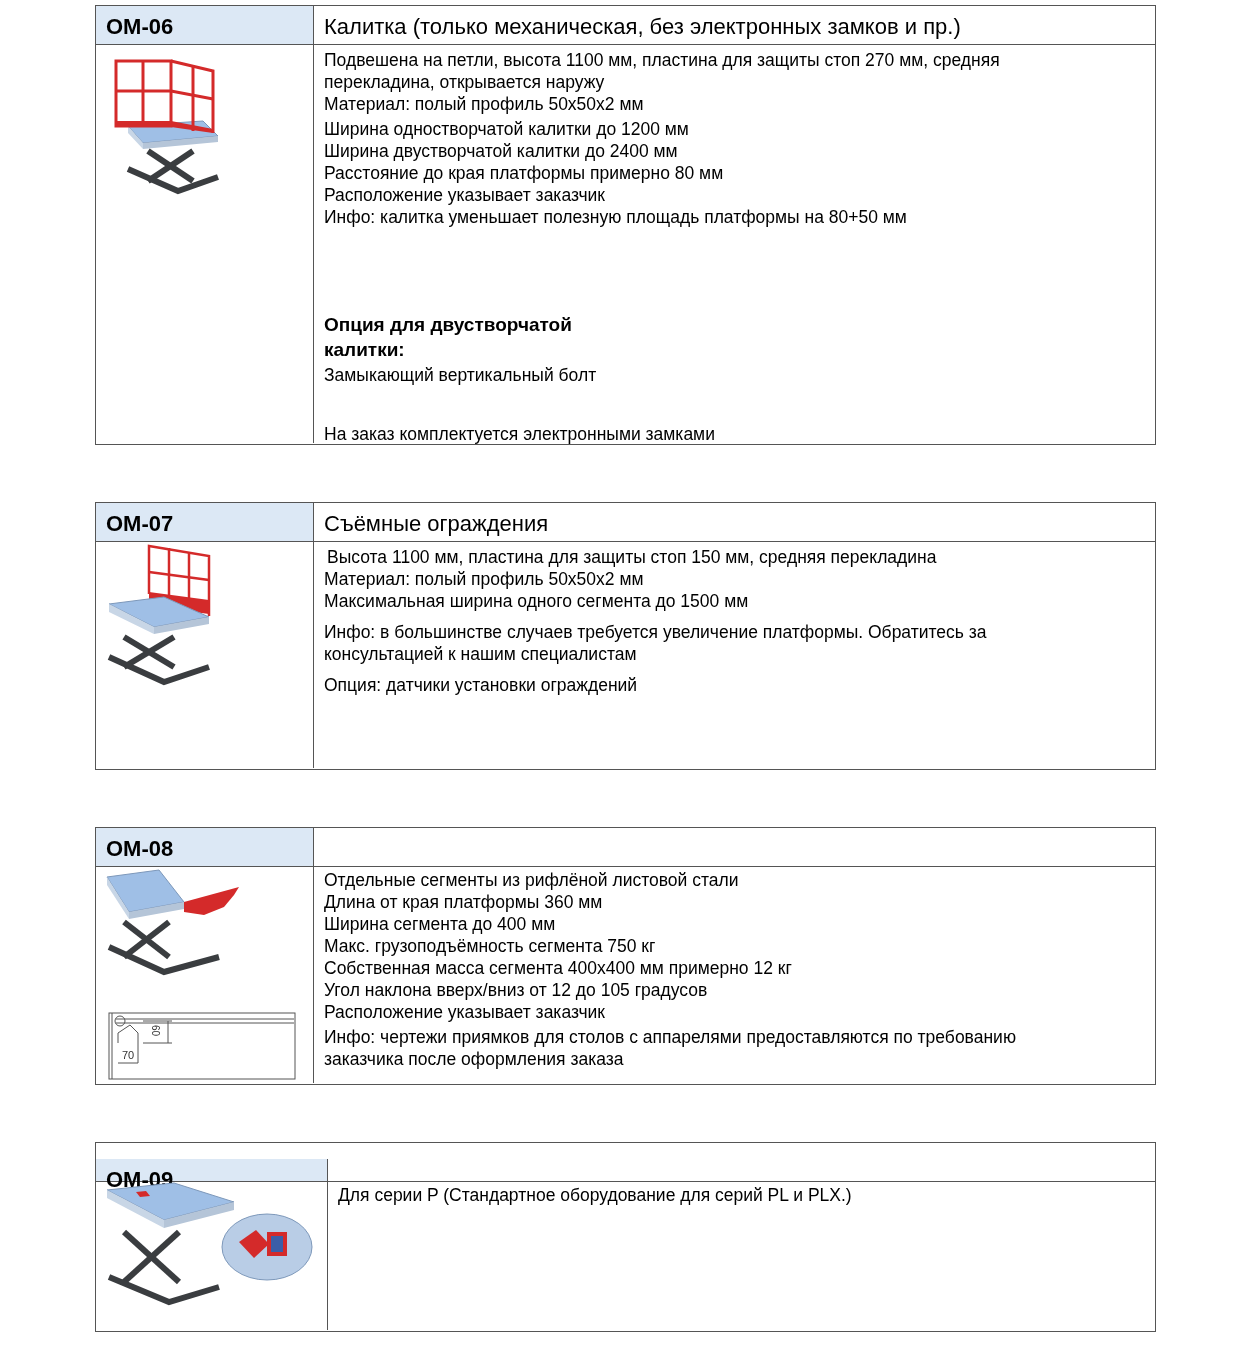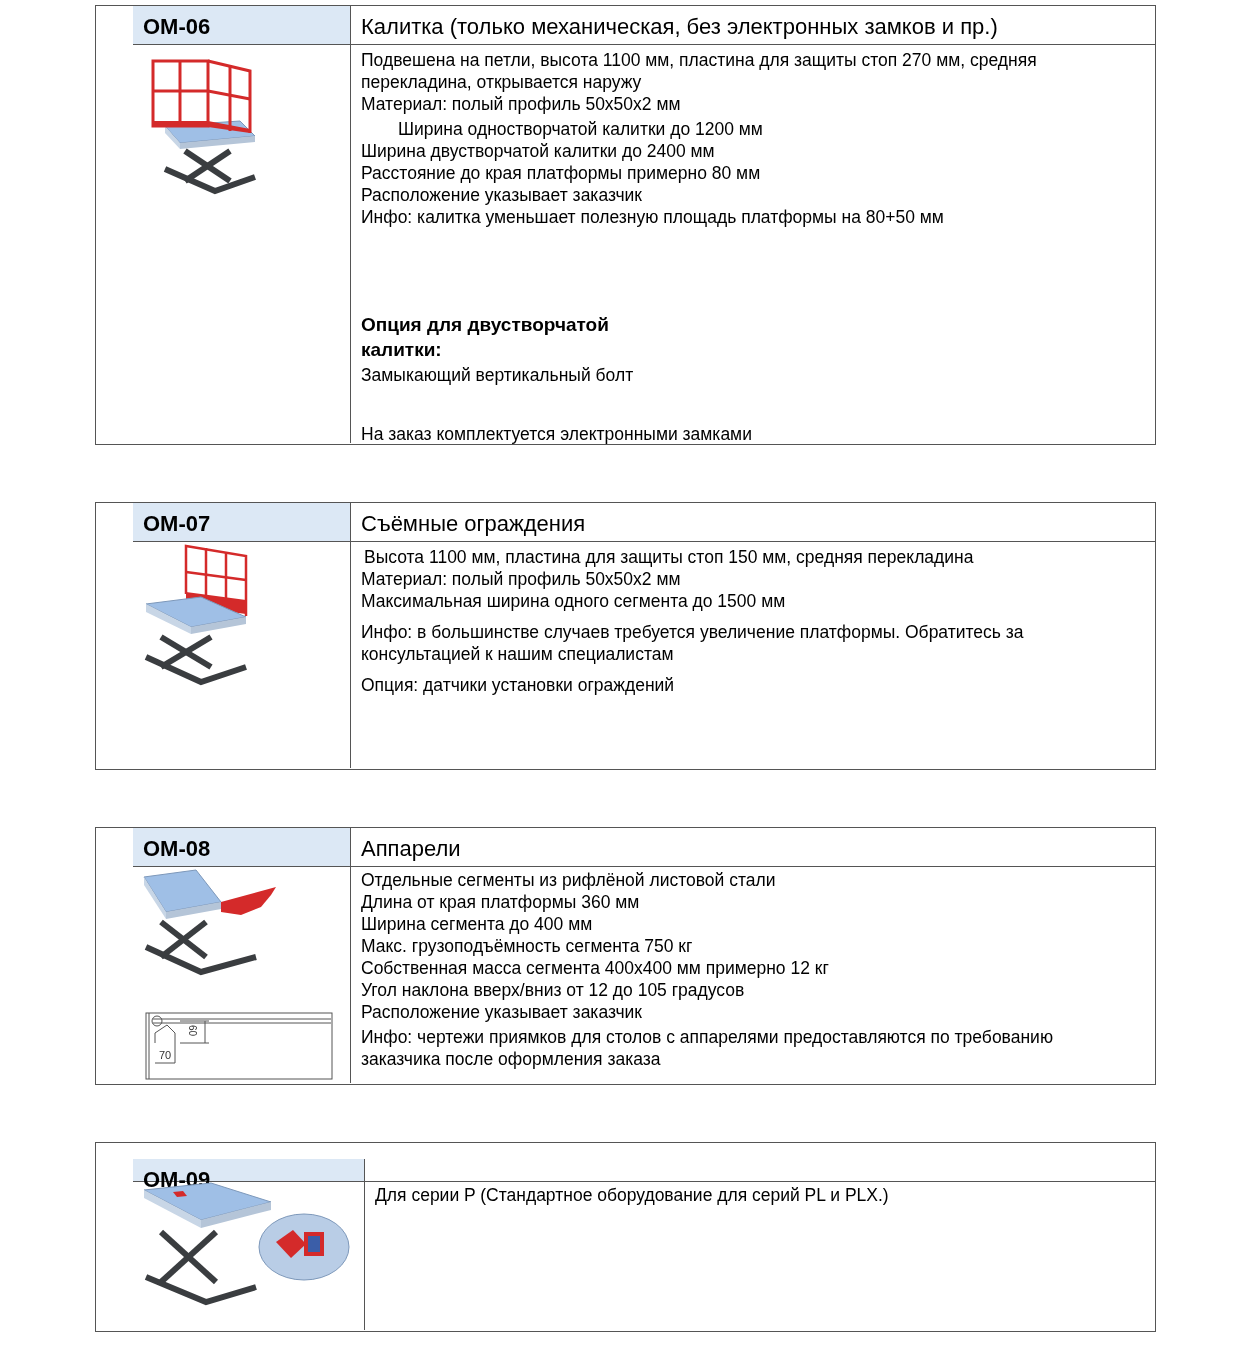--- a/index.html
+++ b/index.html
@@ -1,17 +1,17 @@
 <!DOCTYPE html>
 <html><head>
   <meta charset="utf-8">
   <style>
     html, body { margin: 0; padding: 0; background: #ffffff; }
     body { width: 1241px; height: 1350px; position: relative; font-family: "Liberation Sans", sans-serif; color: #000; }
-    .tbl { position: absolute; left: 95px; width: 1061px; border: 1.5px solid #555; box-sizing: border-box; padding-left: 37px; }
+    .tbl { position: absolute; left: 95px; width: 1061px; border: 1.5px solid #555; box-sizing: border-box; }
     .row-h { display: flex; height: 39px; border-bottom: 1.5px solid #555; box-sizing: border-box; }
     .row-b { display: flex; box-sizing: border-box; }
     .code { background: #dce8f5; font-weight: bold; font-size: 22px; padding: 8px 0 0 10px; box-sizing: border-box; border-right: 1.5px solid #555; }
     .title { font-weight: normal; font-size: 22px; padding: 8px 0 0 10px; box-sizing: border-box; flex: 1; }
     .imgcell { border-right: 1.5px solid #555; box-sizing: border-box; position: relative; }
     .textcell { flex: 1; padding: 4px 0 0 10px; box-sizing: border-box; font-size: 17.5px; line-height: 22px; }
     .textcell p { margin: 0; }
     .gap { height: 9px; }
     .bold { font-weight: bold; font-size: 19px; line-height: 25px; }
     svg { position: absolute; }
@@ -43,21 +43,21 @@
           <line x1="63" y1="40" x2="105" y2="48"></line>
           <line x1="85" y1="14" x2="85" y2="80"></line>
         </g>
         <polygon points="8,70 63,70 105,78 105,82 63,76 8,76" fill="#d42a2a"></polygon>
       </svg>
     </div>
     <div class="textcell">
       <p>Подвешена на петли, высота 1100 мм, пластина для защиты стоп 270 мм, средняя</p>
       <p>перекладина, открывается наружу</p>
       <p>Материал: полый профиль 50х50х2 мм</p>
-      <p style="margin-top:3px;margin-left:37px;">Ширина одностворчатой калитки до 1200 мм</p>
+      <p style="margin-top:3px;">Ширина одностворчатой калитки до 1200 мм</p>
       <p>Ширина двустворчатой калитки до 2400 мм</p>
       <p>Расстояние до края платформы примерно 80 мм</p>
       <p>Расположение указывает заказчик</p>
       <p>Инфо: калитка уменьшает полезную площадь платформы на 80+50 мм</p>
       <div style="height:84px;"></div>
       <p class="bold">Опция для двустворчатой</p>
       <p class="bold">калитки:</p>
       <p style="margin-top:2px;">Замыкающий вертикальный болт</p>
       <div style="height:37px;"></div>
       <p>На заказ комплектуется электронными замками</p>
@@ -99,21 +99,20 @@
       <p>консультацией к нашим специалистам</p>
       <div class="gap"></div>
       <p>Опция: датчики установки ограждений</p>
     </div>
   </div>
 </div>
 
 <div class="tbl" style="top:827px; height:258px;">
   <div class="row-h">
     <div class="code" style="width:218px;">ОМ-08</div>
-    <div class="title">Аппарели</div>
   </div>
   <div class="row-b" style="height:216px;">
     <div class="imgcell" style="width:218px;">
       <svg width="150" height="120" style="left:8px;top:0px;">
         <polygon points="3,10 55,3 80,35 25,45" fill="#9fbfe6" stroke="#7d98ba"></polygon>
         <polygon points="3,10 25,45 25,52 3,18" fill="#c8d6e6"></polygon>
         <polygon points="25,45 80,35 80,42 25,52" fill="#b5c5d8"></polygon>
         <polygon points="80,35 135,20 130,28 120,40 100,48 80,45" fill="#d42a2a"></polygon>
         <g stroke="#3a3d40" stroke-width="6" fill="none">
           <line x1="20" y1="55" x2="65" y2="90"></line>

